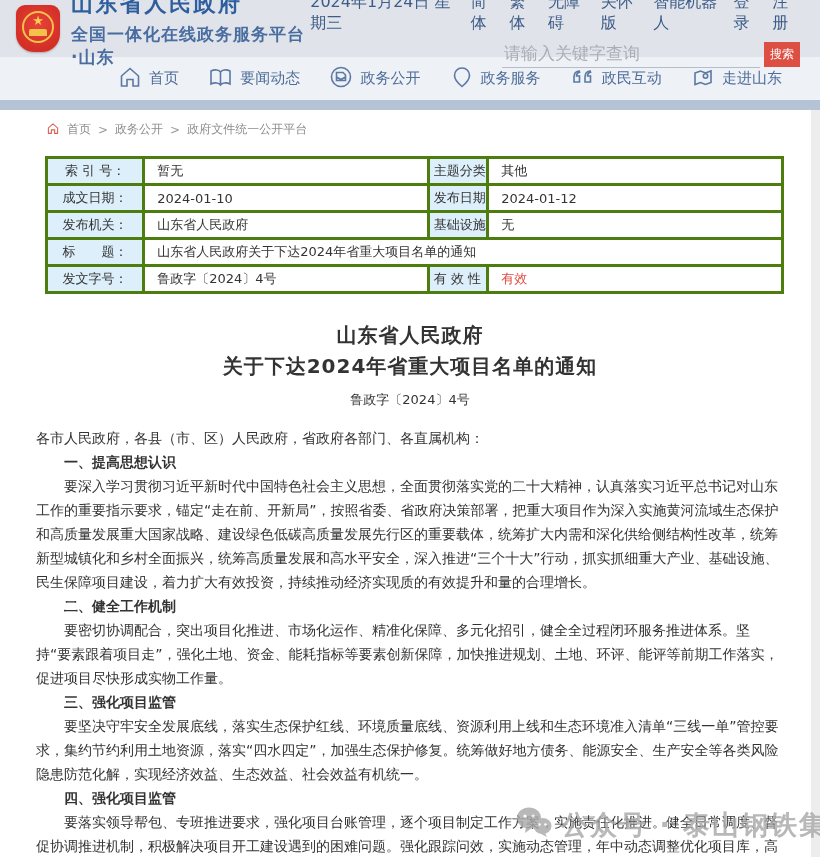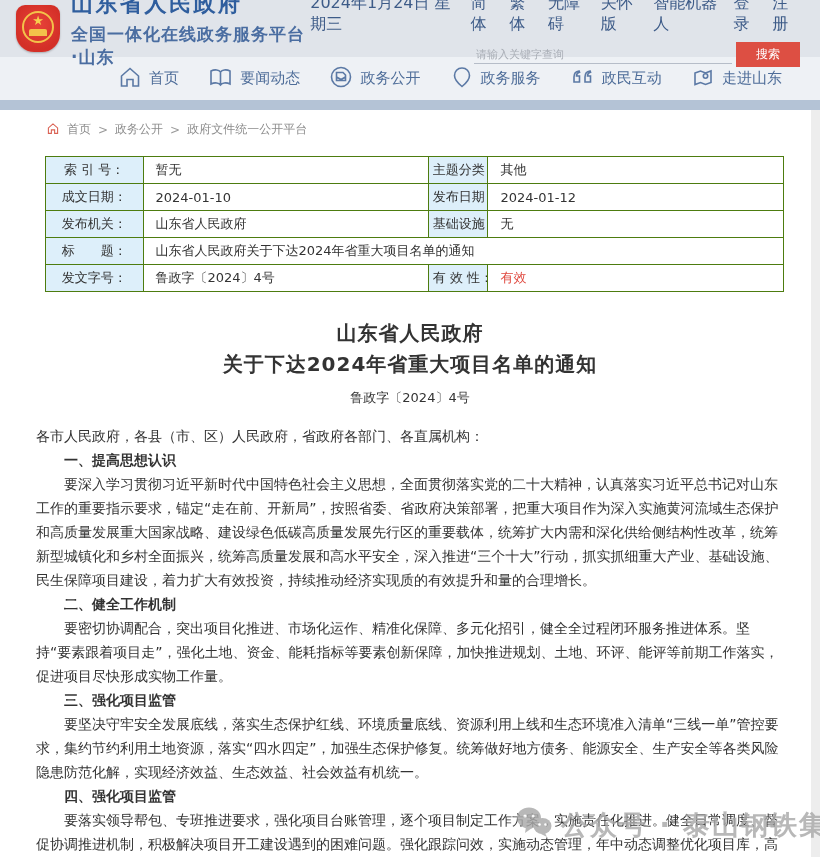--- a/index.html
+++ b/index.html
@@ -12,41 +12,41 @@
   .emblem { width:44px; height:47px; background:radial-gradient(circle at 50% 42%, #e8433a 0%, #d32f27 70%); border-radius:9px 9px 18px 18px; position:relative; flex:0 0 auto; box-shadow:0 1px 2px rgba(0,0,0,.25); }
   .emblem .ring { position:absolute; left:6px; top:6px; width:32px; height:32px; border:2px solid #f3c24a; border-radius:50%; }
   .emblem .star { position:absolute; left:0; right:0; top:9px; text-align:center; color:#f7d04e; font-size:13px; line-height:13px; }
   .emblem .gate { position:absolute; left:13px; top:24px; width:18px; height:7px; background:#f3c24a; border-radius:2px 2px 0 0; }
   .site-text .site-title { color:#2f5e9e; font-size:22px; font-weight:bold; letter-spacing:2.5px; }
   .site-text .site-sub { color:#4a6da1; font-size:17px; margin-top:4px; letter-spacing:1px; font-weight:bold; }
   .top-right { margin-left:auto; padding-right:20px; display:flex; flex-direction:column; align-items:flex-end; }
   .quick-links { font-size:16px; color:#3d5b88; display:flex; gap:11px; margin-top:2px; }
   .quick-links span { cursor:pointer; }
   .search-row { margin-top:7px; display:flex; align-items:center; }
-  .search-input { width:258px; border:none; border-bottom:1px solid #b6bdc8; background:transparent; font-size:11px; padding:3px 2px; color:#333; outline:none; }
+  .search-input { width:258px; border:none; border-bottom:1px solid #b6bdc8; background:transparent; font-size:17px; padding:3px 2px; color:#333; outline:none; }
   .search-input::placeholder { color:#a9aeb6; }
-  .search-btn { width:64px; height:25px; background:#dd4f43; color:#fff; font-size:12px; border:none; cursor:pointer; margin-left:4px; }
+  .search-btn { width:36px; height:25px; background:#dd4f43; color:#fff; font-size:12px; border:none; cursor:pointer; margin-left:4px; }
 
   
   .main-nav { height:43px; background:#eef1f5; display:flex; align-items:center; padding:0 38px 0 118px; justify-content:space-between; }
   .nav-item { display:flex; align-items:center; gap:7px; color:#4e6d99; font-size:15px; cursor:pointer; }
   .nav-item svg { stroke:#5b79a5; fill:none; stroke-width:1.6; }
 
   .blue-strip { height:10px; background:#b4c3d6; }
 
   .right-gutter { position:absolute; right:0; top:110px; width:9px; height:747px; background:#ededed; }
 
   
   .breadcrumb { padding:11px 0 6px 46px; font-size:12px; color:#8c8c8c; display:flex; align-items:center; gap:7px; }
   .breadcrumb .sep { color:#9a9a9a; }
   .crumb { cursor:pointer; }
 
   
   .meta-table { margin:12px 0 0 45px; border-collapse:collapse; width:739px; font-size:13px; color:#333; table-layout:fixed; }
-  .meta-table td { border:1px solid #4d7c0f; height:27px; padding:0 12px; overflow:hidden; white-space:nowrap; }
+  .meta-table td { border:3px solid #4d7c0f; height:27px; padding:0 12px; overflow:hidden; white-space:nowrap; }
   .meta-table td.lbl { background:#ddeffa; text-align:center; padding:0 4px; }
   .col1 { width:95px; } .col2 { width:278px; } .col3 { width:58px; } .col4 { width:288px; }
   .val-red { color:#e04a40; }
 
   
   .doc-title { text-align:center; font-weight:bold; font-size:20px; color:#333; margin-top:26px; line-height:31px; letter-spacing:1px; }
   .doc-number { text-align:center; font-size:13px; color:#333; margin-top:9px; }
   .doc-body { padding:17px 36px 0 36px; font-size:14px; color:#333; line-height:24px; }
   .doc-body p { margin:0; }
   .doc-body p.indent { text-indent:2em; }

